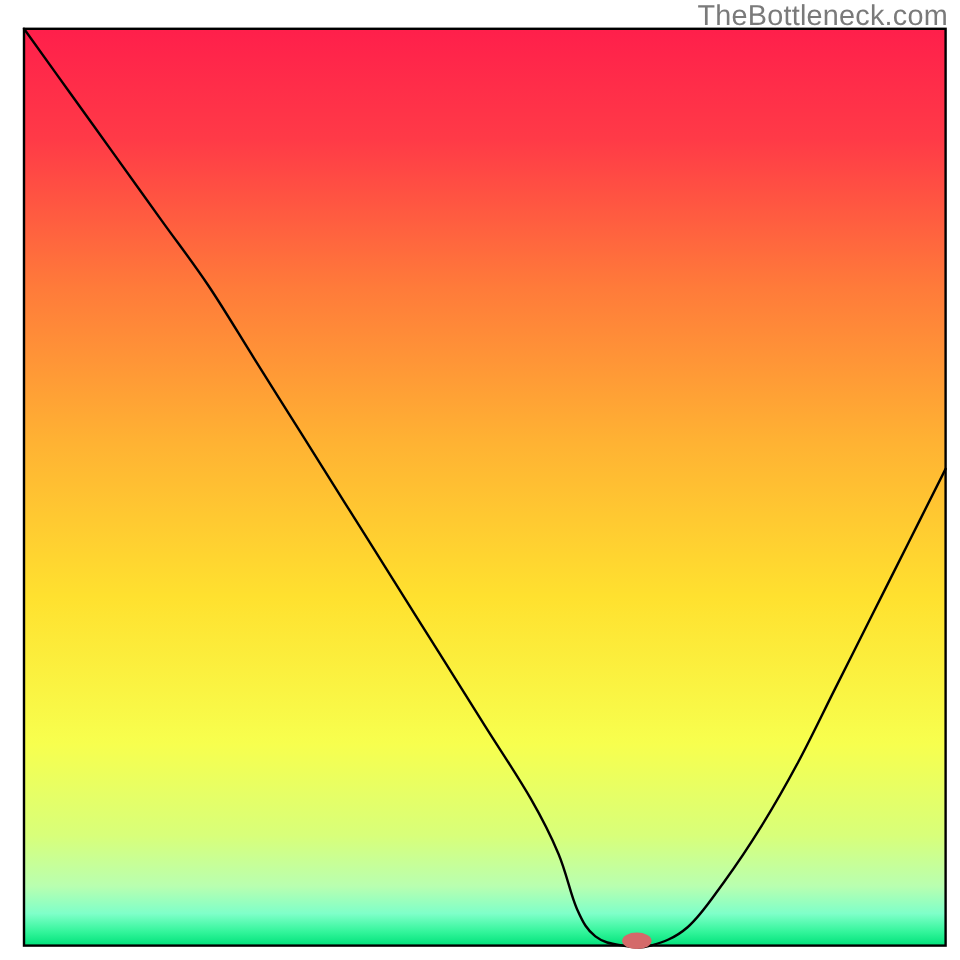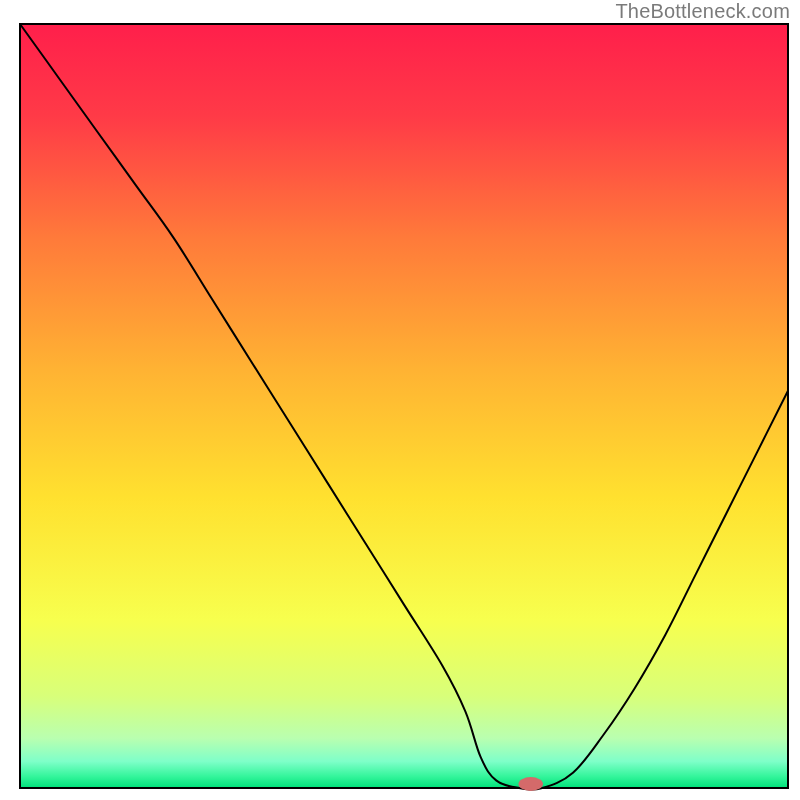--- a/index.html
+++ b/index.html
@@ -13,21 +13,21 @@
   .wrap {
     position: relative;
     width: 800px;
     height: 800px;
   }
   .watermark {
     position: absolute;
     top: 0;
     right: 10px;
     font-family: Arial, Helvetica, sans-serif;
-    font-size: 20px;
+    font-size: 24px;
     color: #7a7a7a;
     letter-spacing: 0.2px;
   }
   svg {
     display: block;
   }
   .marker {
     fill: #d46a6a;
   }
 </style>

